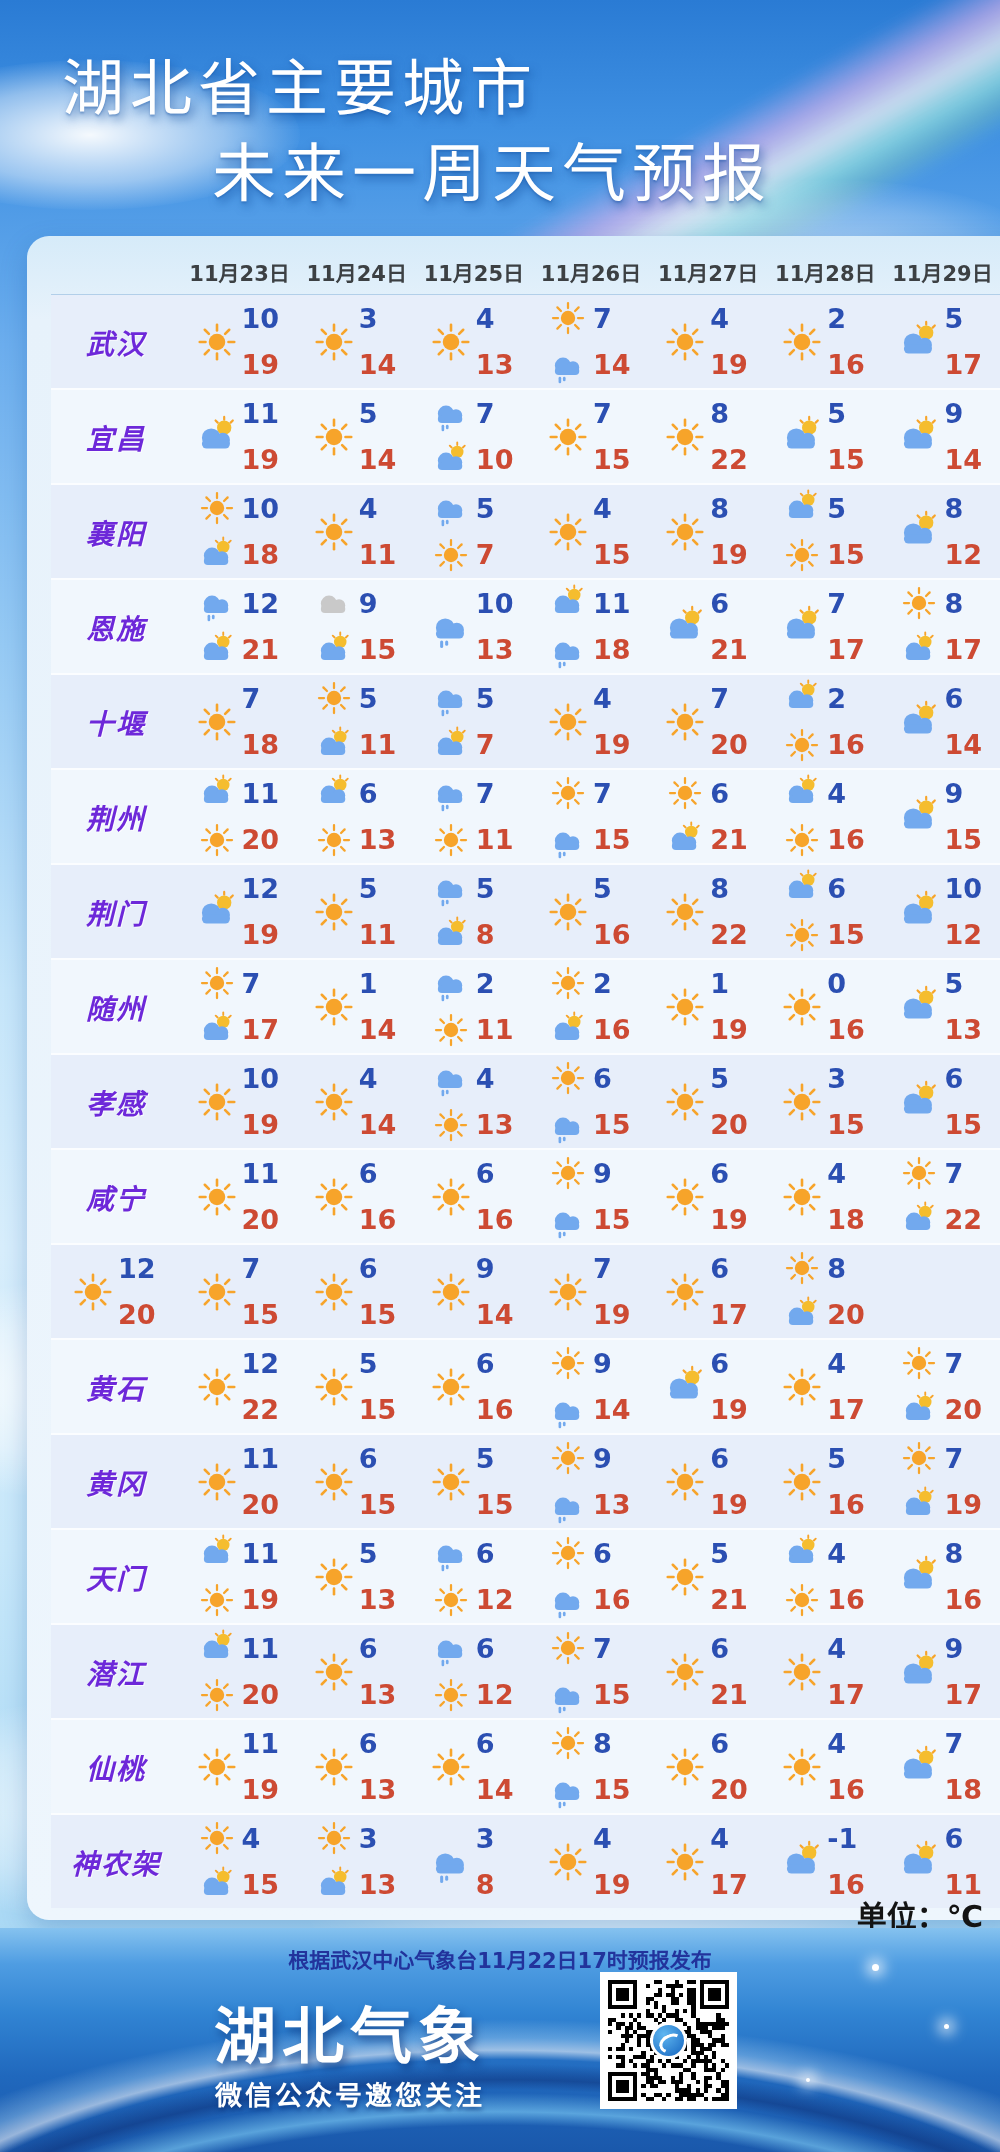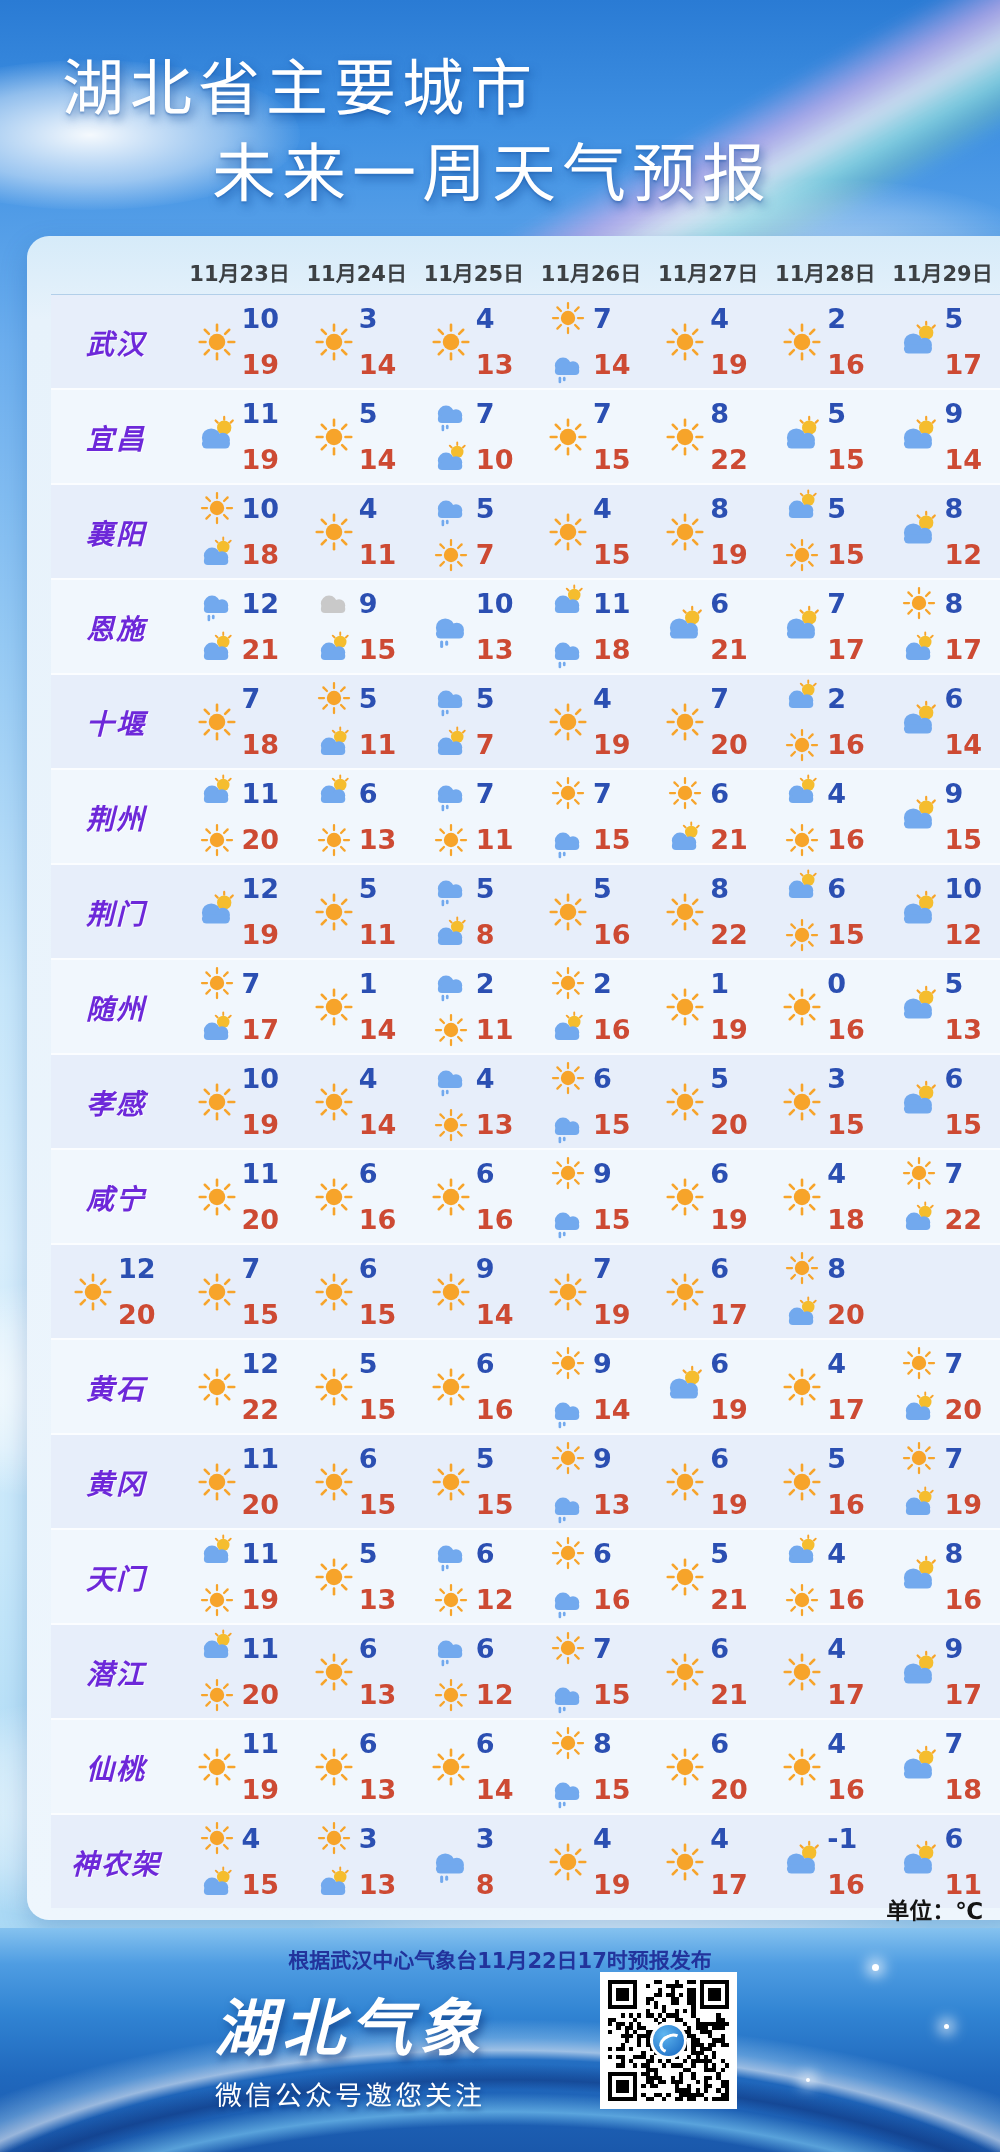--- a/index.html
+++ b/index.html
@@ -33,39 +33,39 @@
   .cell{display:grid;grid-template-columns:46px 46px;grid-template-rows:1fr 1fr;
     justify-content:center;align-items:center;}
   .ic{grid-column:1;display:flex;align-items:center;justify-content:center;}
   .ic svg{width:40px;height:40px;}
   .ic.single{grid-row:1/3;}
   .ic.single svg{width:46px;height:46px;}
   .ic.r1{grid-row:1;} .ic.r2{grid-row:2;}
   .num{grid-column:2;font-size:27px;font-weight:bold;line-height:1;text-align:left;padding-left:2px;}
   .num.low{grid-row:1;color:#2b4fb2;}
   .num.high{grid-row:2;color:#cd4a33;}
-  .unit{position:absolute;right:42px;top:1656px;font-size:23px;font-weight:bold;color:#141414;}
+  .unit{position:absolute;right:42px;top:1656px;font-size:30px;font-weight:bold;color:#141414;}
   .footer{position:absolute;left:0;top:1928px;width:1000px;height:224px;overflow:hidden;
     background:linear-gradient(180deg,#85c2ef 0%,#4f9de2 16%,#3184d3 38%,#2068bd 66%,#1a58ab 100%);}
   .f-curve{position:absolute;border-radius:50%;}
   .fc1{left:-320px;top:54px;width:1640px;height:620px;
     background:radial-gradient(ellipse closest-side,transparent 75%,rgba(255,255,255,.55) 78%,rgba(190,230,255,.35) 82%,transparent 88%);}
   .fc2{left:-260px;top:104px;width:1520px;height:580px;
     background:radial-gradient(ellipse closest-side,transparent 80%,rgba(10,40,110,.45) 83.5%,transparent 89%);}
   .fc3{left:-200px;top:146px;width:1400px;height:540px;
     background:radial-gradient(ellipse closest-side,transparent 81%,rgba(140,220,255,.55) 86%,transparent 93%);}
   .spark{position:absolute;width:7px;height:7px;background:#fff;border-radius:50%;
     box-shadow:0 0 14px 5px rgba(255,255,255,.85);}
   .source{position:absolute;left:0;width:100%;top:16px;text-align:center;color:#22339c;
     font-weight:bold;font-size:21px;}
-  .brand{position:absolute;left:110px;width:480px;top:50px;text-align:center;color:#fff;
-    font-size:62px;font-weight:900;font-style:italic;letter-spacing:6px;white-space:nowrap;
+  .brand{position:absolute;left:110px;width:480px;top:58px;text-align:center;color:#fff;
+    font-size:62px;font-weight:900;letter-spacing:6px;white-space:nowrap;
     text-shadow:3px 5px 8px rgba(8,45,115,.6);}
   .wechat{position:absolute;left:110px;width:480px;top:146px;text-align:center;color:#fff;
-    font-size:27px;font-weight:normal;letter-spacing:3px;white-space:nowrap;
+    font-size:27px;font-weight:bold;letter-spacing:3px;white-space:nowrap;
     text-shadow:1px 3px 4px rgba(8,45,115,.6);}
   .qr{position:absolute;left:600px;top:44px;width:137px;height:137px;background:#fff;
     padding:8px;box-sizing:border-box;}
   .qr svg{width:100%;height:100%;display:block;}
   .qr-logo{position:absolute;left:50px;top:50px;width:37px;height:37px;border-radius:50%;
     background:radial-gradient(circle at 35% 30%,#5fb6f0,#1565c0);border:3px solid #fff;box-sizing:border-box;}
   .qr-logo:after{content:"";position:absolute;left:6px;top:9px;width:19px;height:13px;
     border:3px solid #fff;border-color:#fff transparent transparent #fff;border-radius:50% 50% 0 50%;
     transform:rotate(-20deg);}
 </style>

